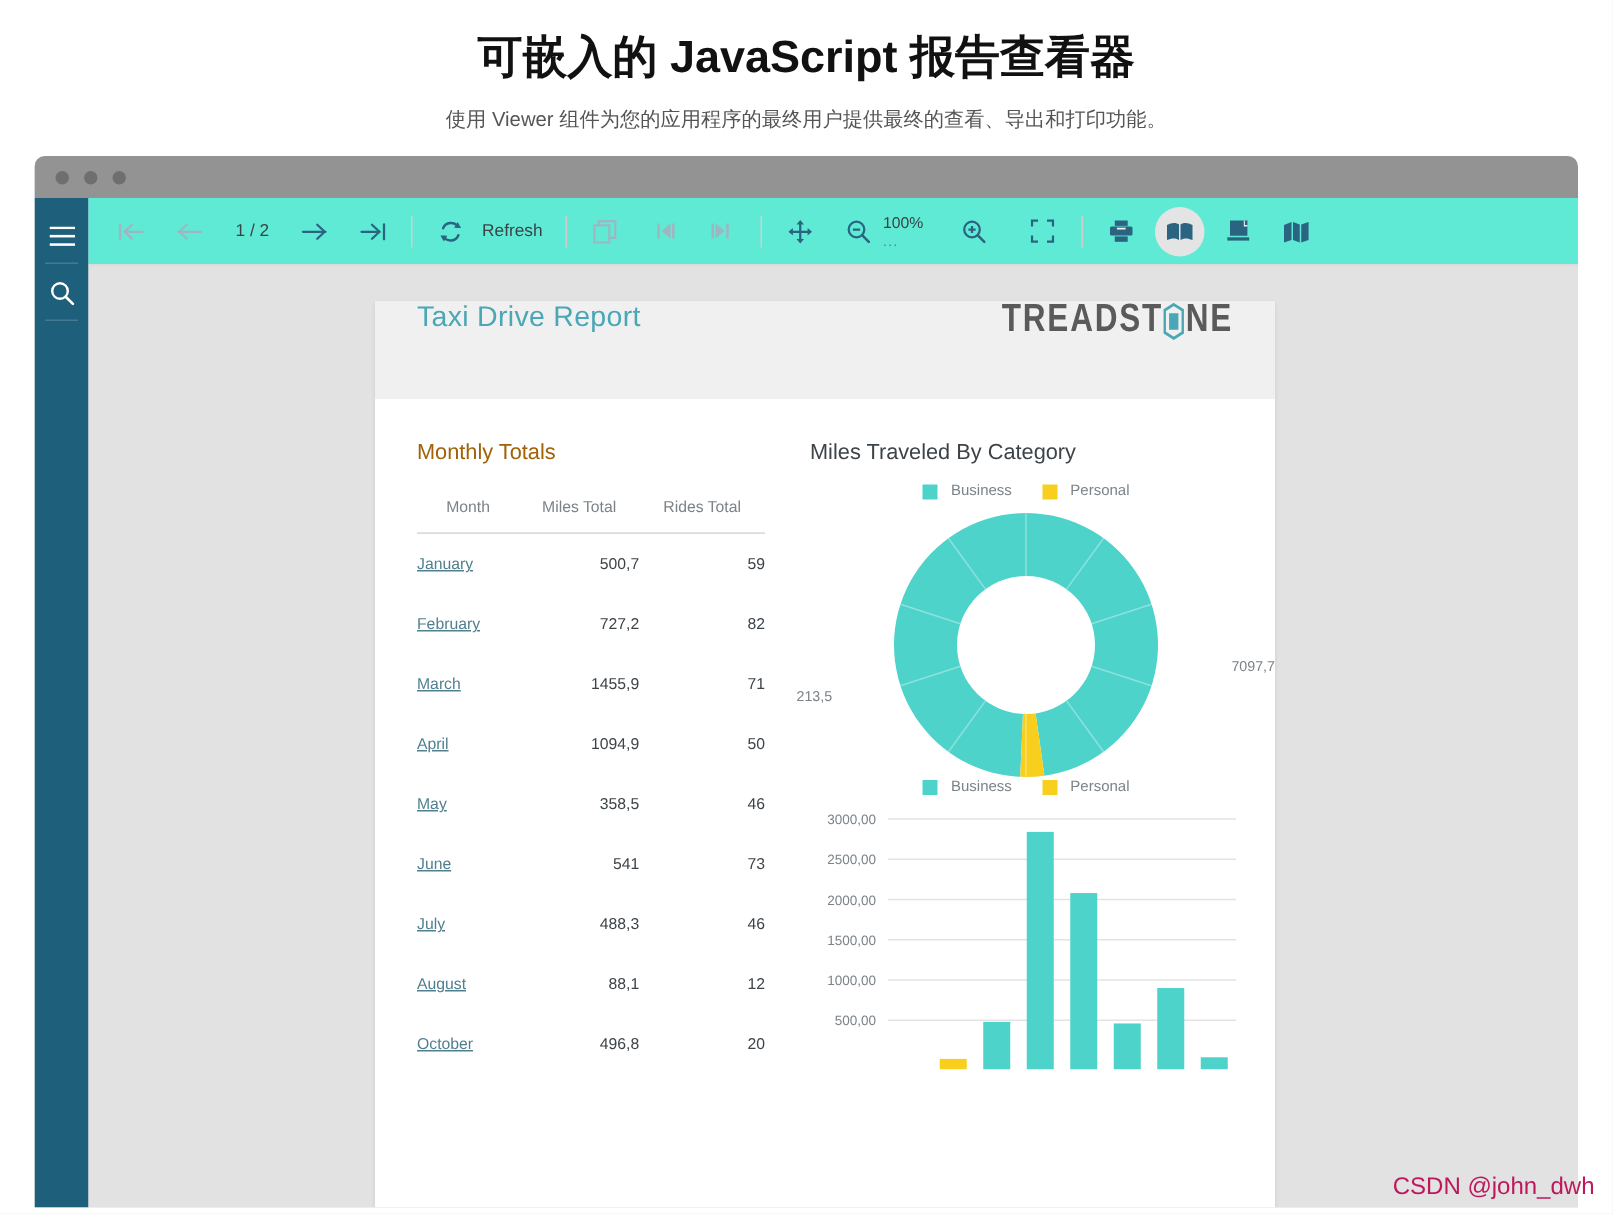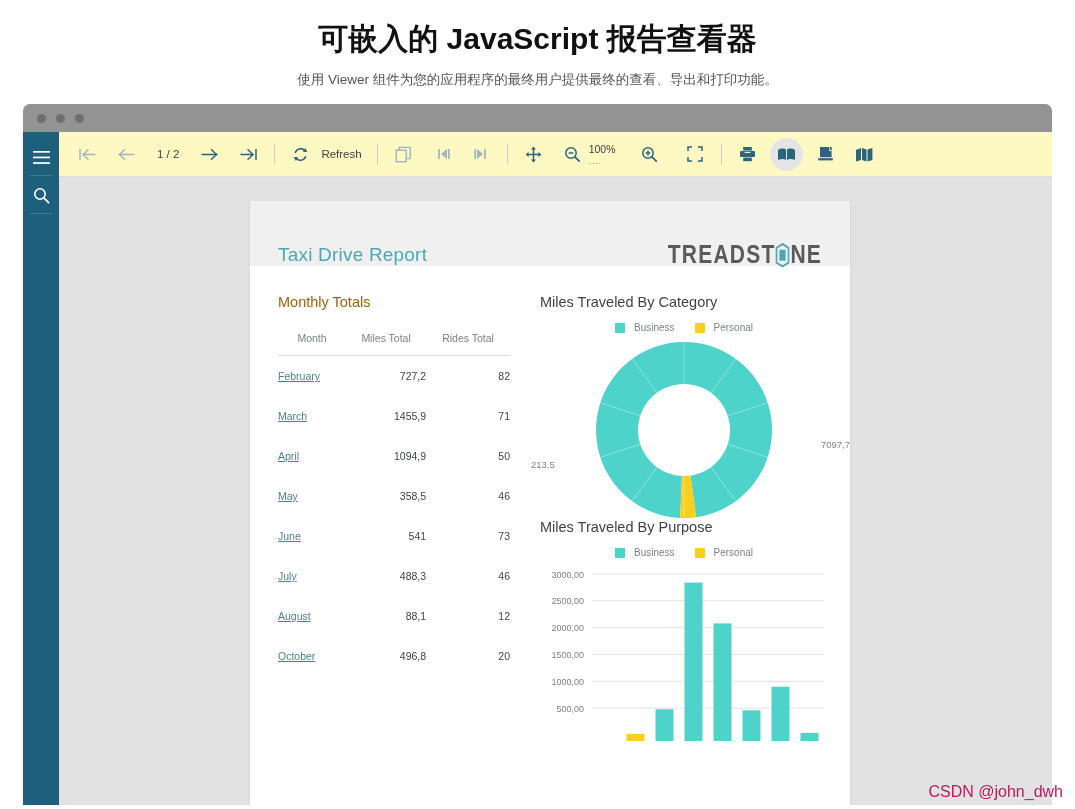--- a/index.html
+++ b/index.html
@@ -48,21 +48,21 @@
   }
   .rail-btn::after {
     content: ""; position: absolute; bottom: 0; left: 7px; right: 7px;
     height: 1px; background: rgba(255,255,255,0.17);
   }
   .rail-icon { display: block; }
 
   
   .viewer { flex: 1; display: flex; flex-direction: column; min-width: 0; }
   .toolbar {
-    height: 45px; background: #fef9c3; display: flex; align-items: center;
+    height: 45px; background: #5eead4; display: flex; align-items: center;
     border-bottom: 1px solid #dcdcdc; padding-left: 12px; gap: 0px;
   }
   .tb-btn {
     width: 33px; height: 33px; display: flex; align-items: center;
     justify-content: center; color: #2b6480; flex: 0 0 auto;
     border-radius: 50%;
   }
   .tb-btn.active { background: #e4e4e4; }
   .tb-btn.dim { color: #9fb6c2; }
   .tb-gap-s { width: 6px; flex: 0 0 6px; }
@@ -88,21 +88,21 @@
   }
   .doc-page {
     position: absolute; left: 191px; top: 24px;
     width: 600px; background: #ffffff;
     min-height: 620px;
     box-shadow: 0 1px 3px rgba(0,0,0,0.09);
   }
 
   
   .rep-header {
-    background: #f0f0f0; height: 65px; display: flex; align-items: flex-end;
+    background: #f0f0f0; height: 65px; display: flex; align-items: flex-start;
     justify-content: space-between; padding: 0 28px;
   }
   .rep-title {
     font-size: 19px; color: #4aa7b5; font-weight: 400; letter-spacing: .2px;
   }
   .rep-logo {
     font-family: "Liberation Sans Narrow", "Liberation Sans", sans-serif;
     font-size: 21px; font-weight: bold; color: #5a5a5a;
     letter-spacing: 1.2px; display: flex; align-items: center;
     transform: scaleY(1.25);
@@ -378,20 +378,25 @@
               <div class="sec-title">Monthly Totals</div>
               <table class="totals">
                 <thead>
                   <tr>
                     <th class="month">Month</th>
                     <th>Miles Total</th>
                     <th>Rides Total</th>
                   </tr>
                 </thead>
                 <tbody id="totals-body">
+                    <tr>
+                      <td class="month"><a href="#">January</a></td>
+                      <td>500,7</td>
+                      <td>59</td>
+                    </tr>
                     <tr>
                       <td class="month"><a href="#">February</a></td>
                       <td>727,2</td>
                       <td>82</td>
                     </tr>
                     <tr>
                       <td class="month"><a href="#">March</a></td>
                       <td>1455,9</td>
                       <td>71</td>
                     </tr>
@@ -462,21 +467,20 @@
                         <line x1="45.25140025042294" y1="74.78521825875241" x2="5.307026566026494" y2="61.8065044950046" stroke="rgba(255,255,255,0.35)" stroke-width="1"></line>
                         <line x1="61.96187839454623" y1="51.78521825875242" x2="37.27489779826235" y2="17.80650449500463" stroke="rgba(255,255,255,0.35)" stroke-width="1"></line>
                       </g>
                   </svg>
                   <div class="donut-label dl-left">213,5</div>
                   <div class="donut-label dl-right">7097,7</div>
                 </div>
               </div>
 
               <div>
-                <div class="chart-title">Miles Traveled By Purpose</div>
                 <div class="legend">
                   <div class="legend-item">
                     <span class="legend-swatch" style="background:#4ed3cb"></span>
                     <span class="legend-label">Business</span>
                   </div>
                   <div class="legend-item">
                     <span class="legend-swatch" style="background:#f8cf1c"></span>
                     <span class="legend-label">Personal</span>
                   </div>
                 </div>

